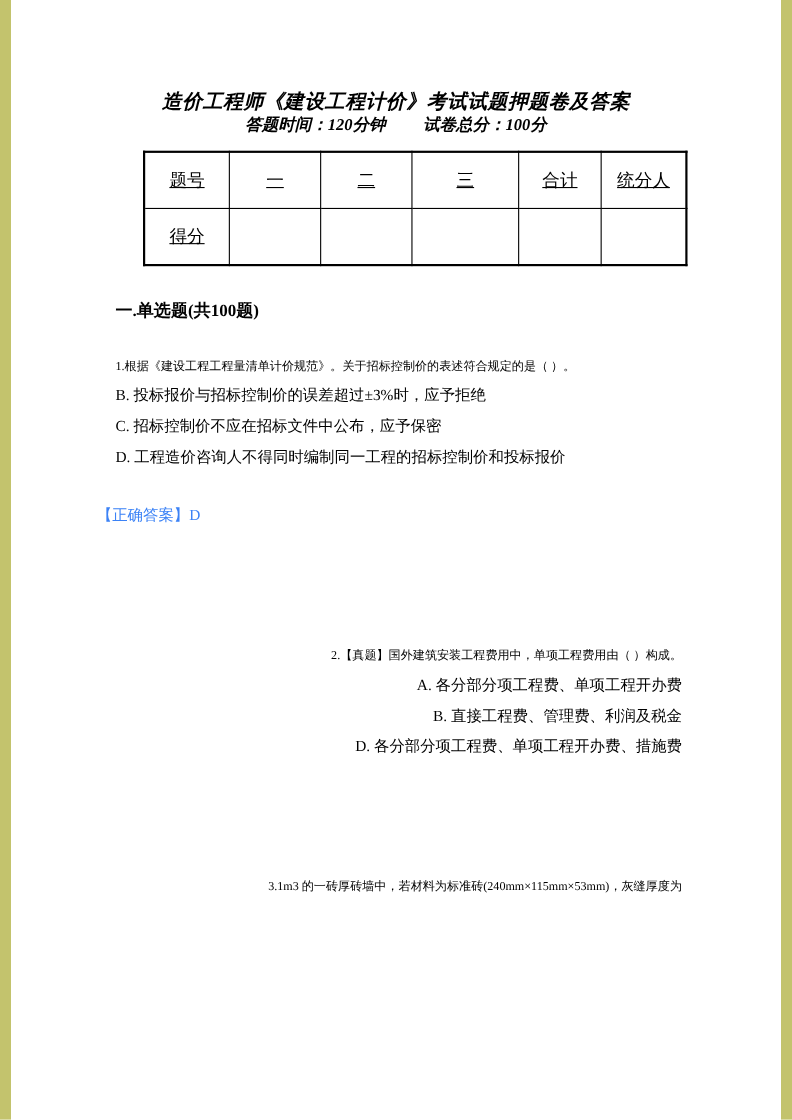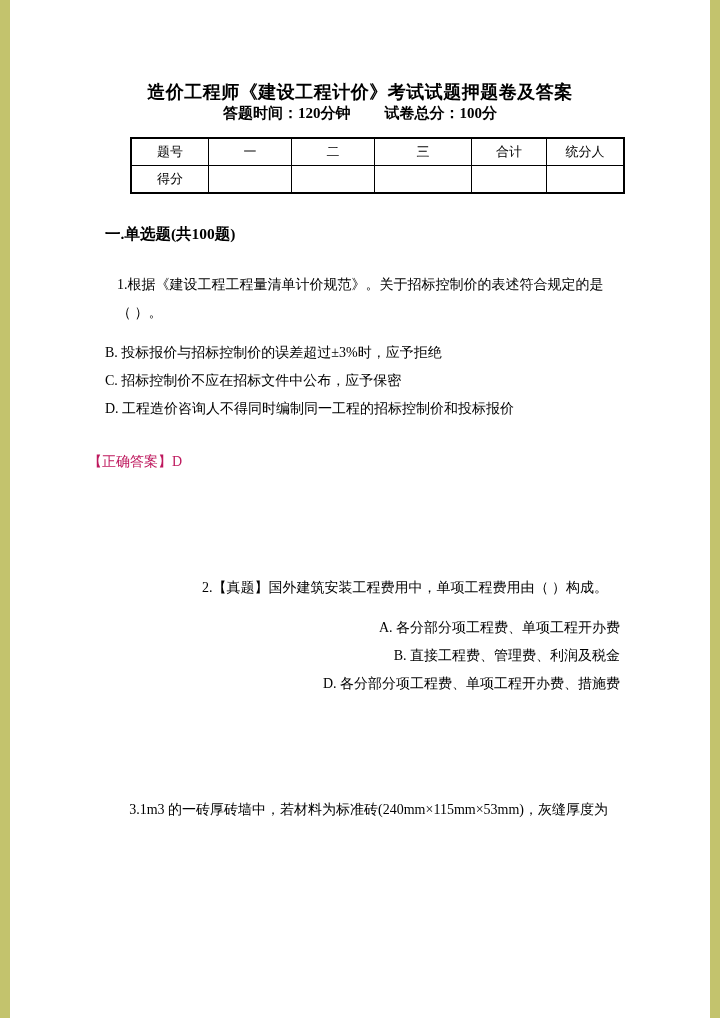--- a/index.html
+++ b/index.html
@@ -17,20 +17,21 @@
     border-right: 10px solid #c3c36d;
     overflow: hidden;
     font-family: "Liberation Serif", "DejaVu Serif", serif;
     color: #000000;
   }
   .content {
     padding-top: 80px;
   }
   .doc-header {
     text-align: center;
+    font-style: italic;
   }
   .doc-title {
     font-size: 18px;
     font-weight: bold;
     letter-spacing: 0.5px;
     margin: 0;
   }
   .doc-subtitle {
     font-size: 15px;
     font-weight: bold;
@@ -52,22 +53,23 @@
     border-collapse: collapse;
     table-layout: fixed;
     width: 462px;
     border: 2px solid #000000;
   }
   .score-table td {
     border: 1px solid #000000;
     height: 26px;
     text-align: center;
     vertical-align: middle;
-    font-size: 13px;
-    padding: 0 2px;
+    font-size: 16px;
+    padding: 12px 2px;
+    text-decoration: underline;
   }
   .col-0 { width: 72px; }
   .col-1 { width: 78px; }
   .col-2 { width: 78px; }
   .col-3 { width: 92px; }
   .col-4 { width: 70px; }
   .col-5 { width: 72px; }
 
   .section-heading {
     margin: 30px 0 0 17px;
@@ -76,36 +78,36 @@
   }
   .question-block {
     margin-left: 17px;
     margin-top: 26px;
   }
   .question-block.gap-large {
     margin-top: 98px;
     text-align: right;
   }
   .question-stem {
-    margin: 12px;
-    font-size: 14px;
+    margin: 0;
+    font-size: 11px;
     line-height: 28px;
   }
   .option {
     margin: 0;
     font-size: 14px;
     line-height: 28px;
   }
   .answer-line {
     margin: 25px 0 0 -17px;
     font-size: 14px;
     line-height: 28px;
   }
   .answer-label, .answer-letter {
-    color: #be185d;
+    color: #3b82f6;
   }
 </style>
 </head>
 <body>
 
 <div class="page">
   <div class="content">
 
     <div class="doc-header">
       <h1 class="doc-title">造价工程师《建设工程计价》考试试题押题卷及答案</h1>

